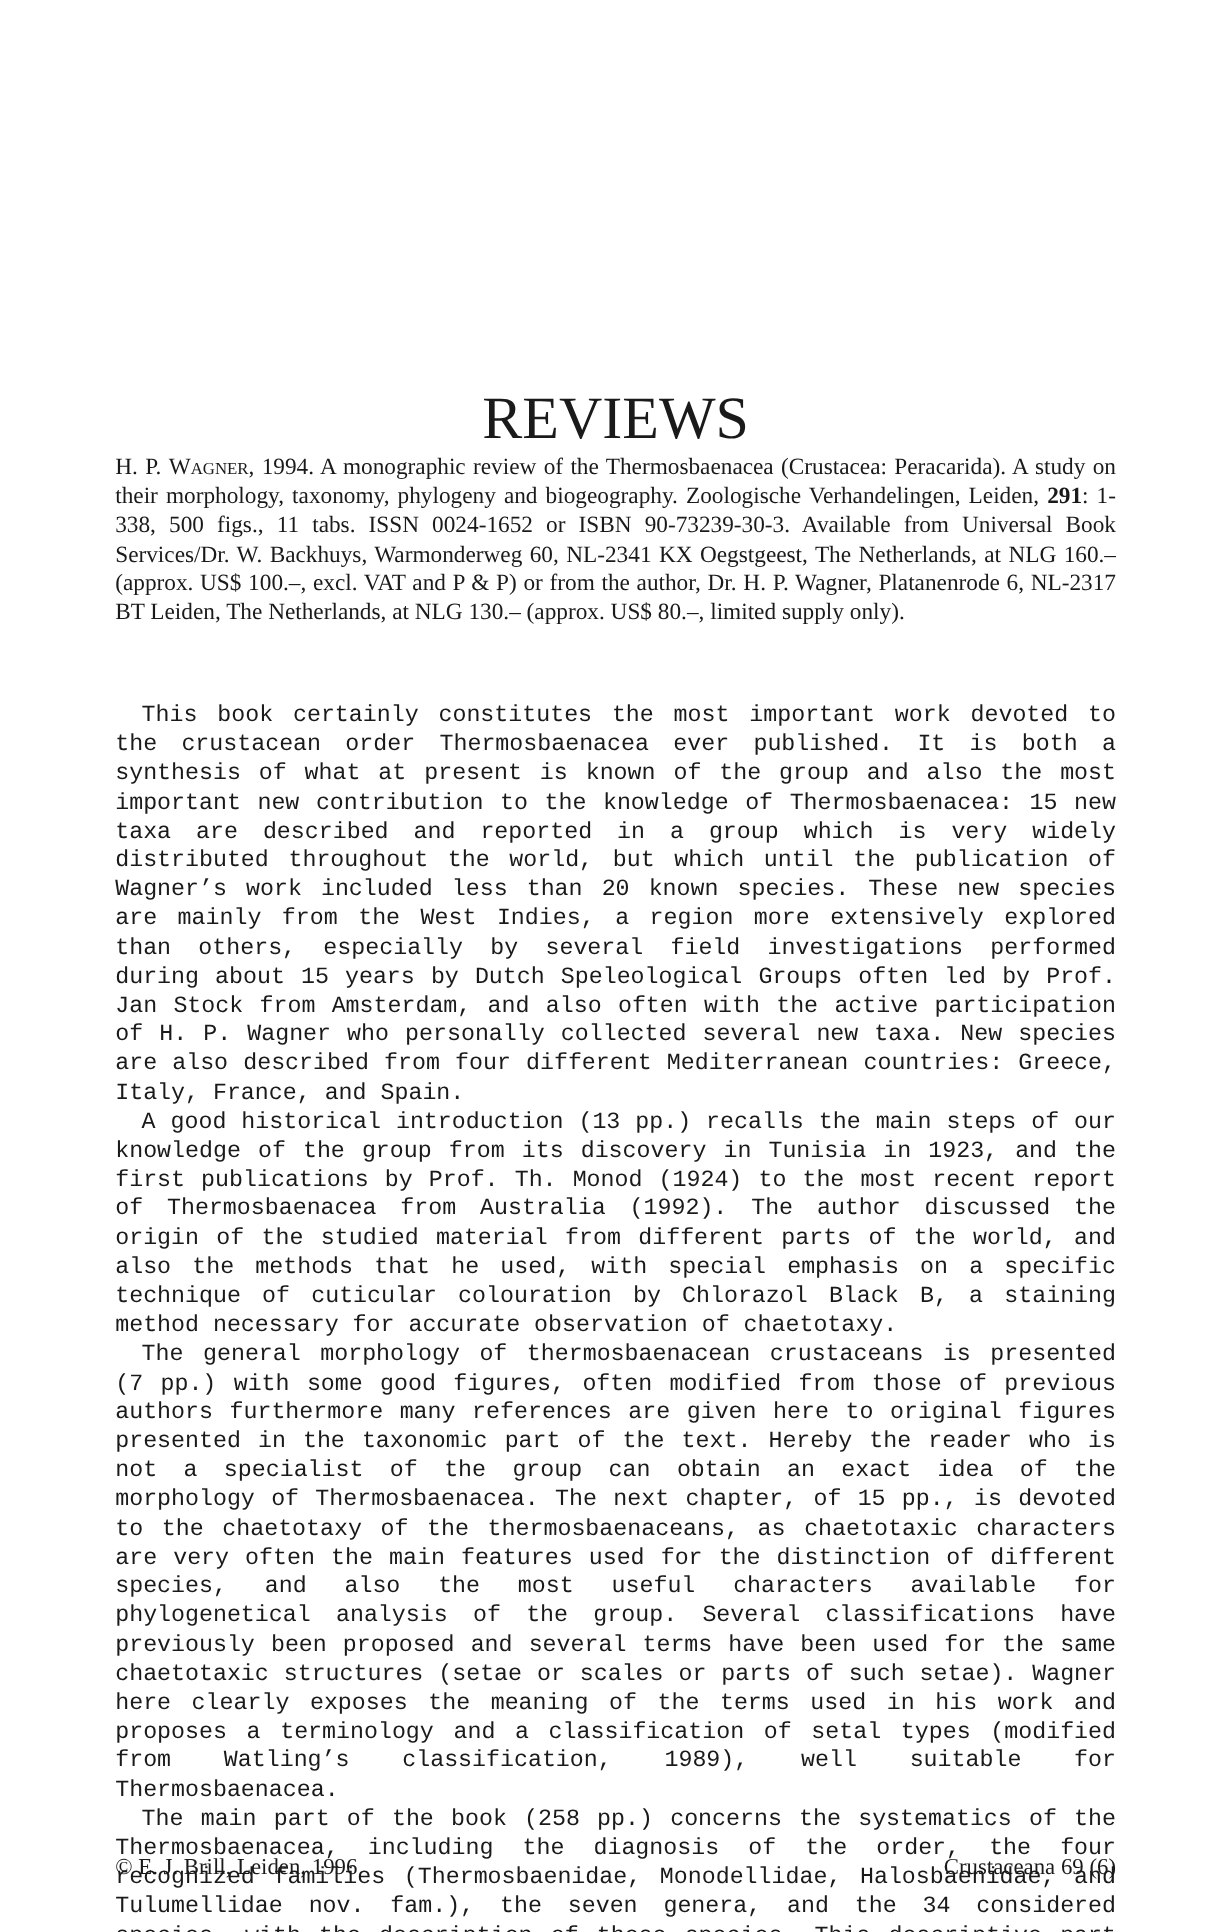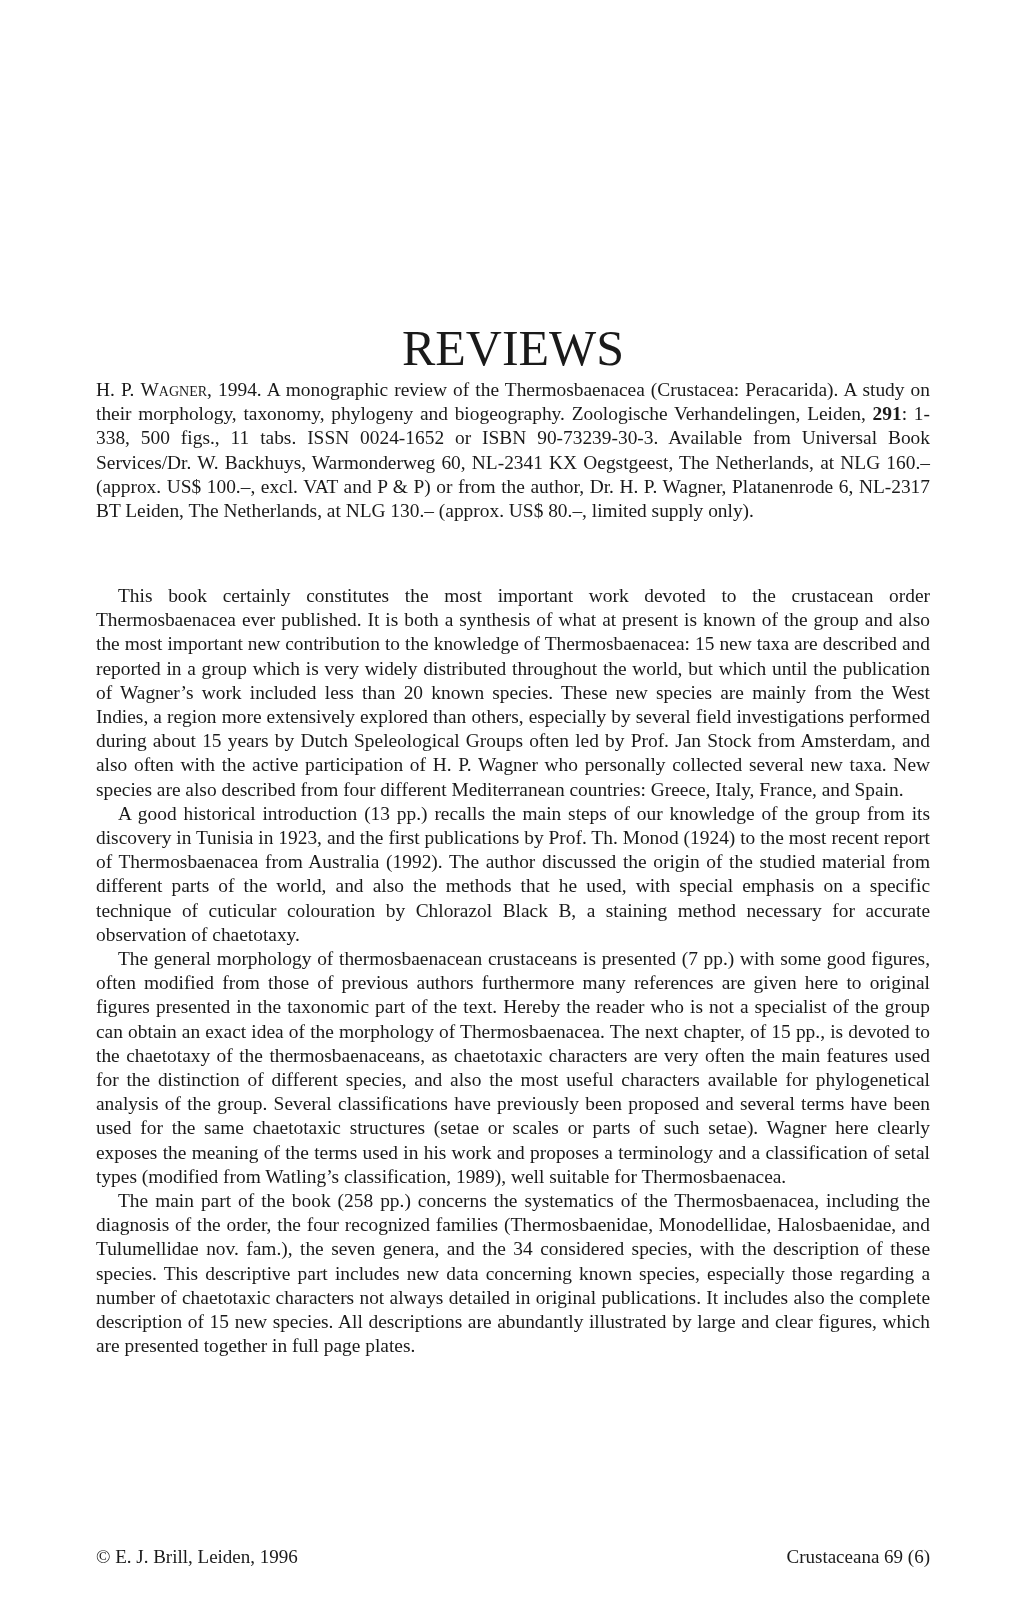--- a/index.html
+++ b/index.html
@@ -56,20 +56,21 @@
       top: 584px;
       left: 0;
       width: 834px;
       font-size: 19.4px;
       line-height: 24.2px;
     }
     .body-text p {
       margin: 0;
       text-align: justify;
       text-indent: 22px;
+      font-family: Liberation Mono, monospace;
     }
     .footer {
       position: absolute;
       top: 1545px;
       left: 0;
       width: 834px;
       font-size: 19px;
       line-height: 24px;
       display: flex;
       justify-content: space-between;

